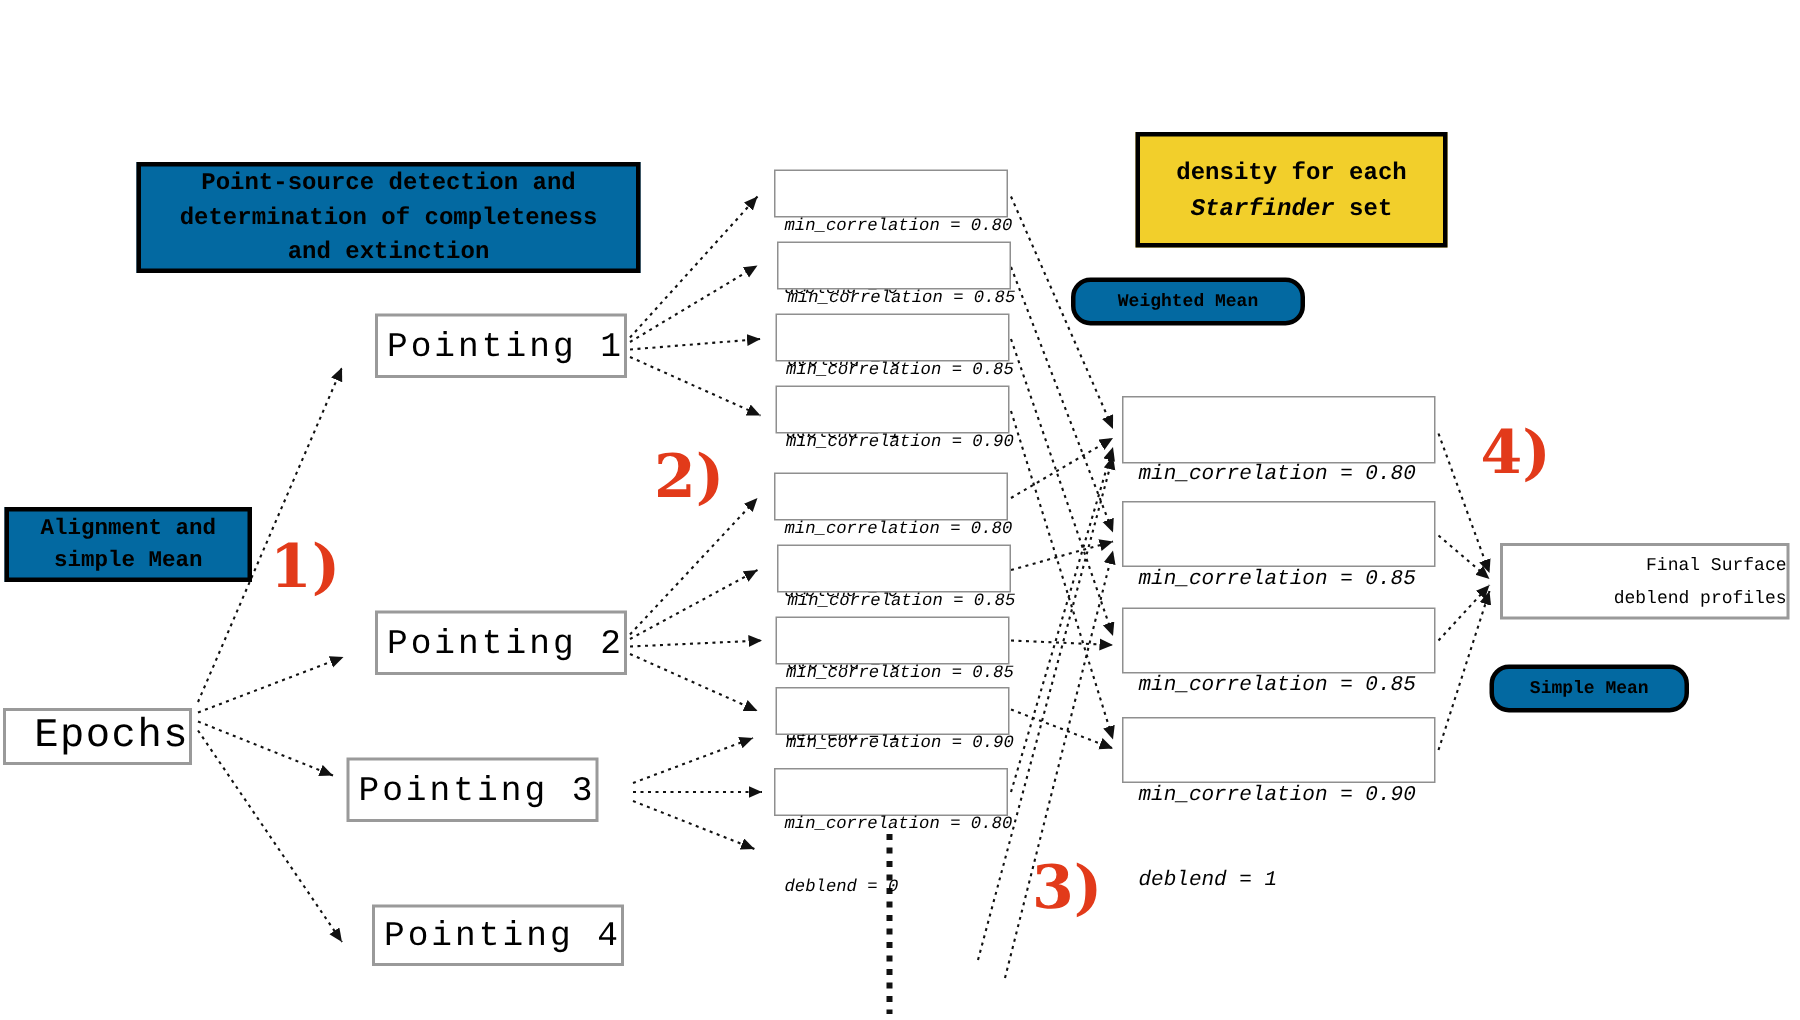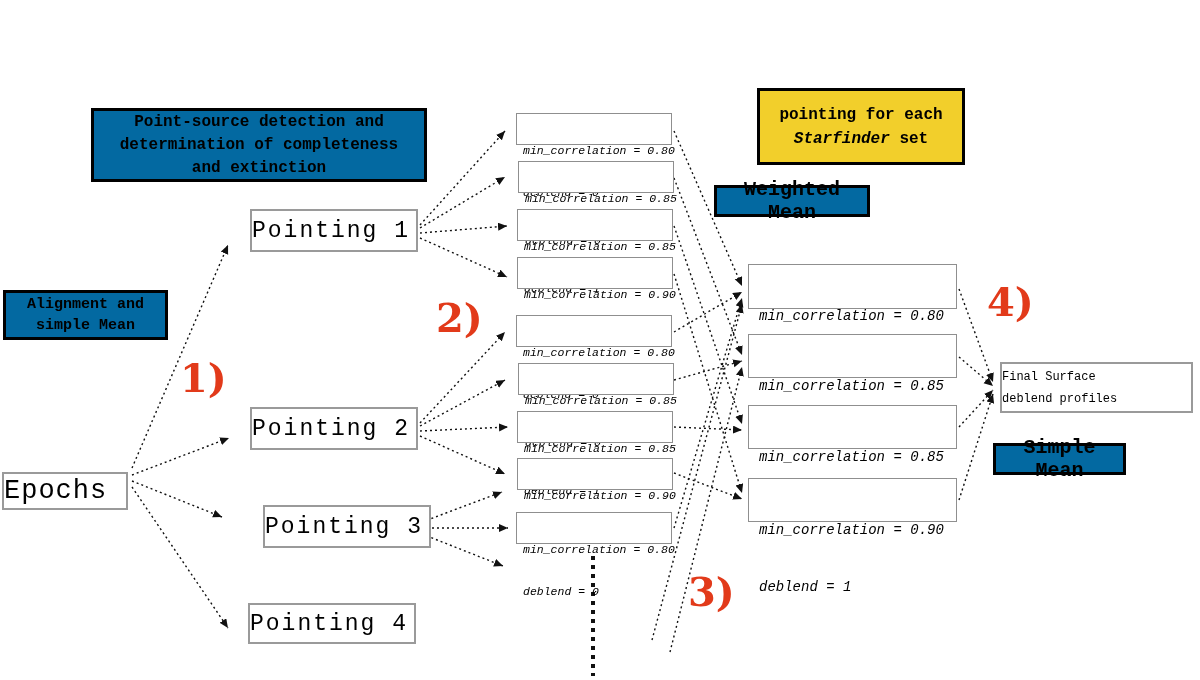--- a/index.html
+++ b/index.html
@@ -6,45 +6,45 @@
   .canvas{
     position:relative;width:1200px;height:680px;background:#ffffff;
     font-family:"Liberation Mono","DejaVu Sans Mono",monospace;
     color:#000;overflow:hidden;
   }
   .arrows{position:absolute;left:0;top:0;width:1200px;height:680px;}
   
   .wbox{
     position:absolute;background:#fff;border:2px solid #9a9a9a;
     box-sizing:border-box;display:flex;flex-direction:column;
-    align-items:flex-start;justify-content:center;text-align:center;
+    align-items:flex-end;justify-content:center;text-align:center;
   }
   .epochs{font-size:27px;letter-spacing:1px;}
   .pointing{font-size:23px;letter-spacing:2px;}
   .final{font-size:12px;line-height:22px;border-width:2px;}
   
   .pbox{
     position:absolute;background:#fff;border:1px solid #8f8f8f;
     box-sizing:border-box;font-style:italic;white-space:pre;text-align:left;
   }
   .pbox.mid{font-size:11.5px;line-height:14px;padding:2px 0 0 6px;}
   .pbox.set{font-size:14px;line-height:19px;padding:4px 0 0 10px;}
   
   .cbox{
     position:absolute;border:3px solid #000;box-sizing:border-box;
     display:flex;flex-direction:column;align-items:center;justify-content:center;
     font-weight:bold;text-align:center;
   }
   .blue{background:#0369a1;}
   .yellow{background:#f2cf2b;}
-  .align-box{font-size:15px;line-height:21px;}
+  .align-box{font-size:15px;line-height:21px;margin-top:48px;}
   .detect-box{font-size:16px;line-height:23px;}
   .corrected-box{font-size:16px;line-height:22px;}
   .surface-box{font-size:16px;line-height:24px;}
-  .mean-box{font-size:20px;}
+  .mean-box{font-size:12px;border-radius:13px;}
   
   .step{
     position:absolute;color:#e23a1a;font-family:"DejaVu Serif",serif;
     font-size:40px;font-weight:bold;line-height:1;
   }
 </style>
 </head>
 <body>
 
 <div class="canvas">
@@ -100,21 +100,21 @@
   <div class="wbox epochs" style="left:2px;top:472px;width:126px;height:38px">
     <span>Epochs</span>
   </div>
 
   <div class="wbox pointing" style="left:250px;top:209px;width:168px;height:43px">
     <span>Pointing 1</span>
   </div>
   <div class="wbox pointing" style="left:250px;top:407px;width:168px;height:43px">
     <span>Pointing 2</span>
   </div>
-  <div class="wbox pointing" style="left:263px;top:505px;width:168px;height:43px">
+  <div class="wbox pointing" style="left:231px;top:505px;width:168px;height:43px">
     <span>Pointing 3</span>
   </div>
   <div class="wbox pointing" style="left:248px;top:603px;width:168px;height:41px">
     <span>Pointing 4</span>
   </div>
 
   <div class="pbox mid" style="left:516px;top:113px;width:156px;height:32px">
     <div>min_correlation = 0.80</div>
     <div>deblend = 0</div>
   </div>
@@ -183,21 +183,21 @@
     <div>and extinction</div>
   </div>
   <div class="cbox blue mean-box" style="left:714px;top:185px;width:156px;height:32px">
     <div>Weighted Mean</div>
   </div>
   <div class="cbox blue mean-box" style="left:993px;top:443px;width:133px;height:32px">
     <div>Simple Mean</div>
   </div>
 
   <div class="cbox yellow surface-box" style="left:757px;top:88px;width:208px;height:77px">
-    <div>pointing for each</div>
+    <div>density for each</div>
     <div><i>Starfinder</i><span style="white-space:pre"> set</span></div>
   </div>
 
   <div class="step" style="left:180px;top:358px">1)</div>
   <div class="step" style="left:436px;top:298px">2)</div>
   <div class="step" style="left:688px;top:572px">3)</div>
   <div class="step" style="left:987px;top:282px">4)</div>
 
 </div>
 

